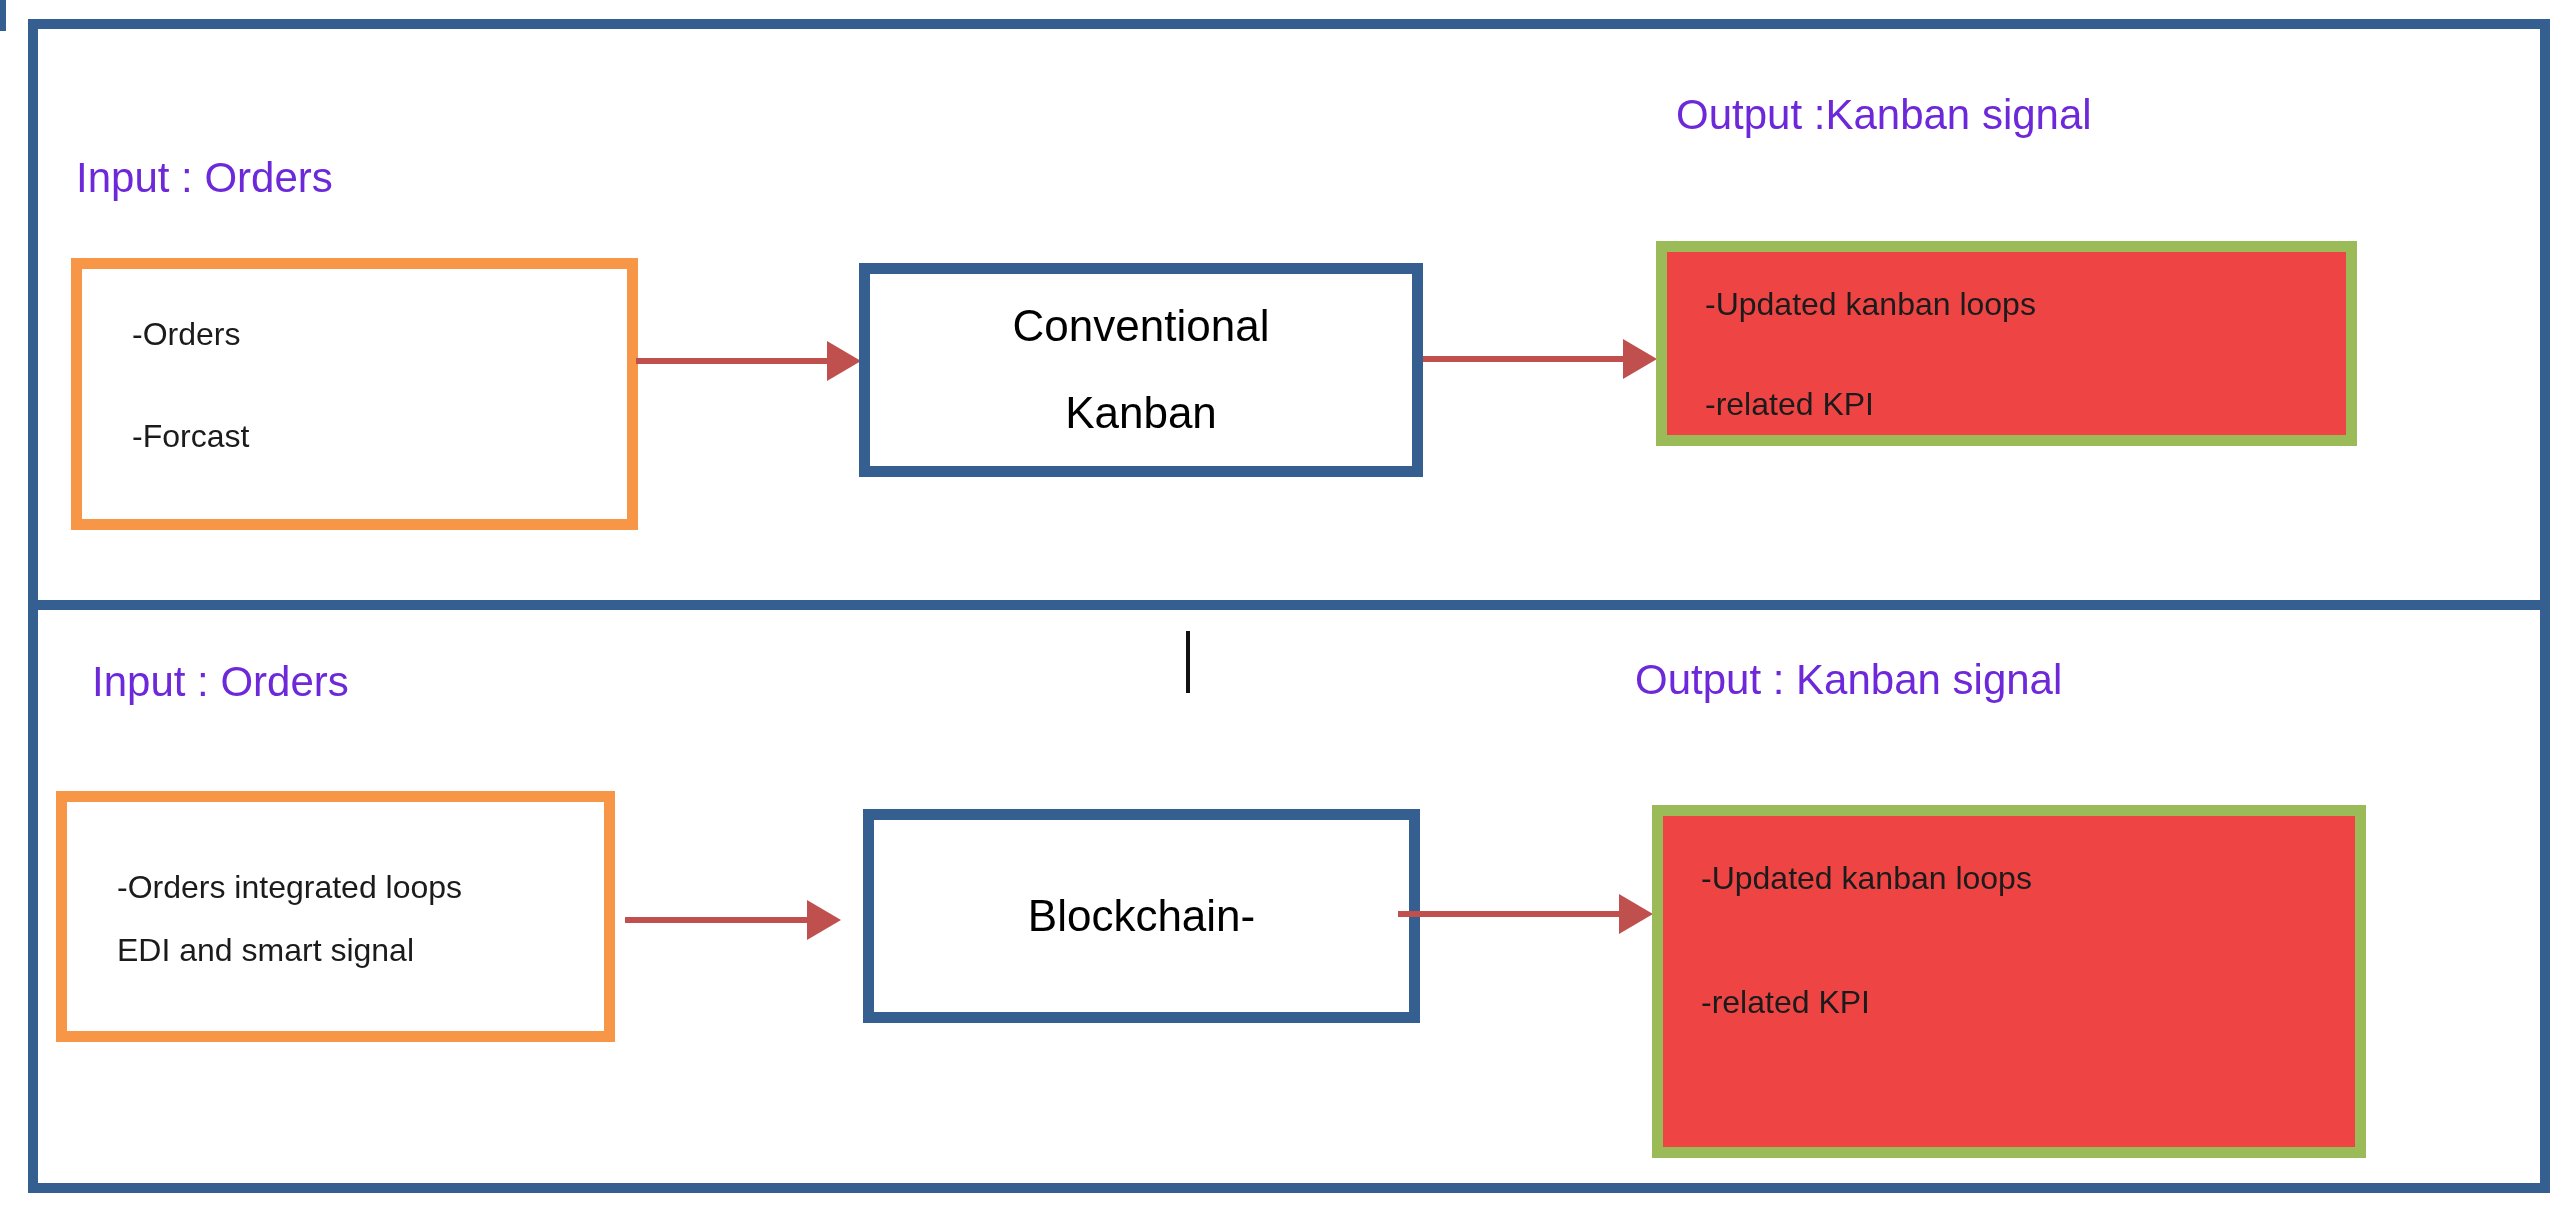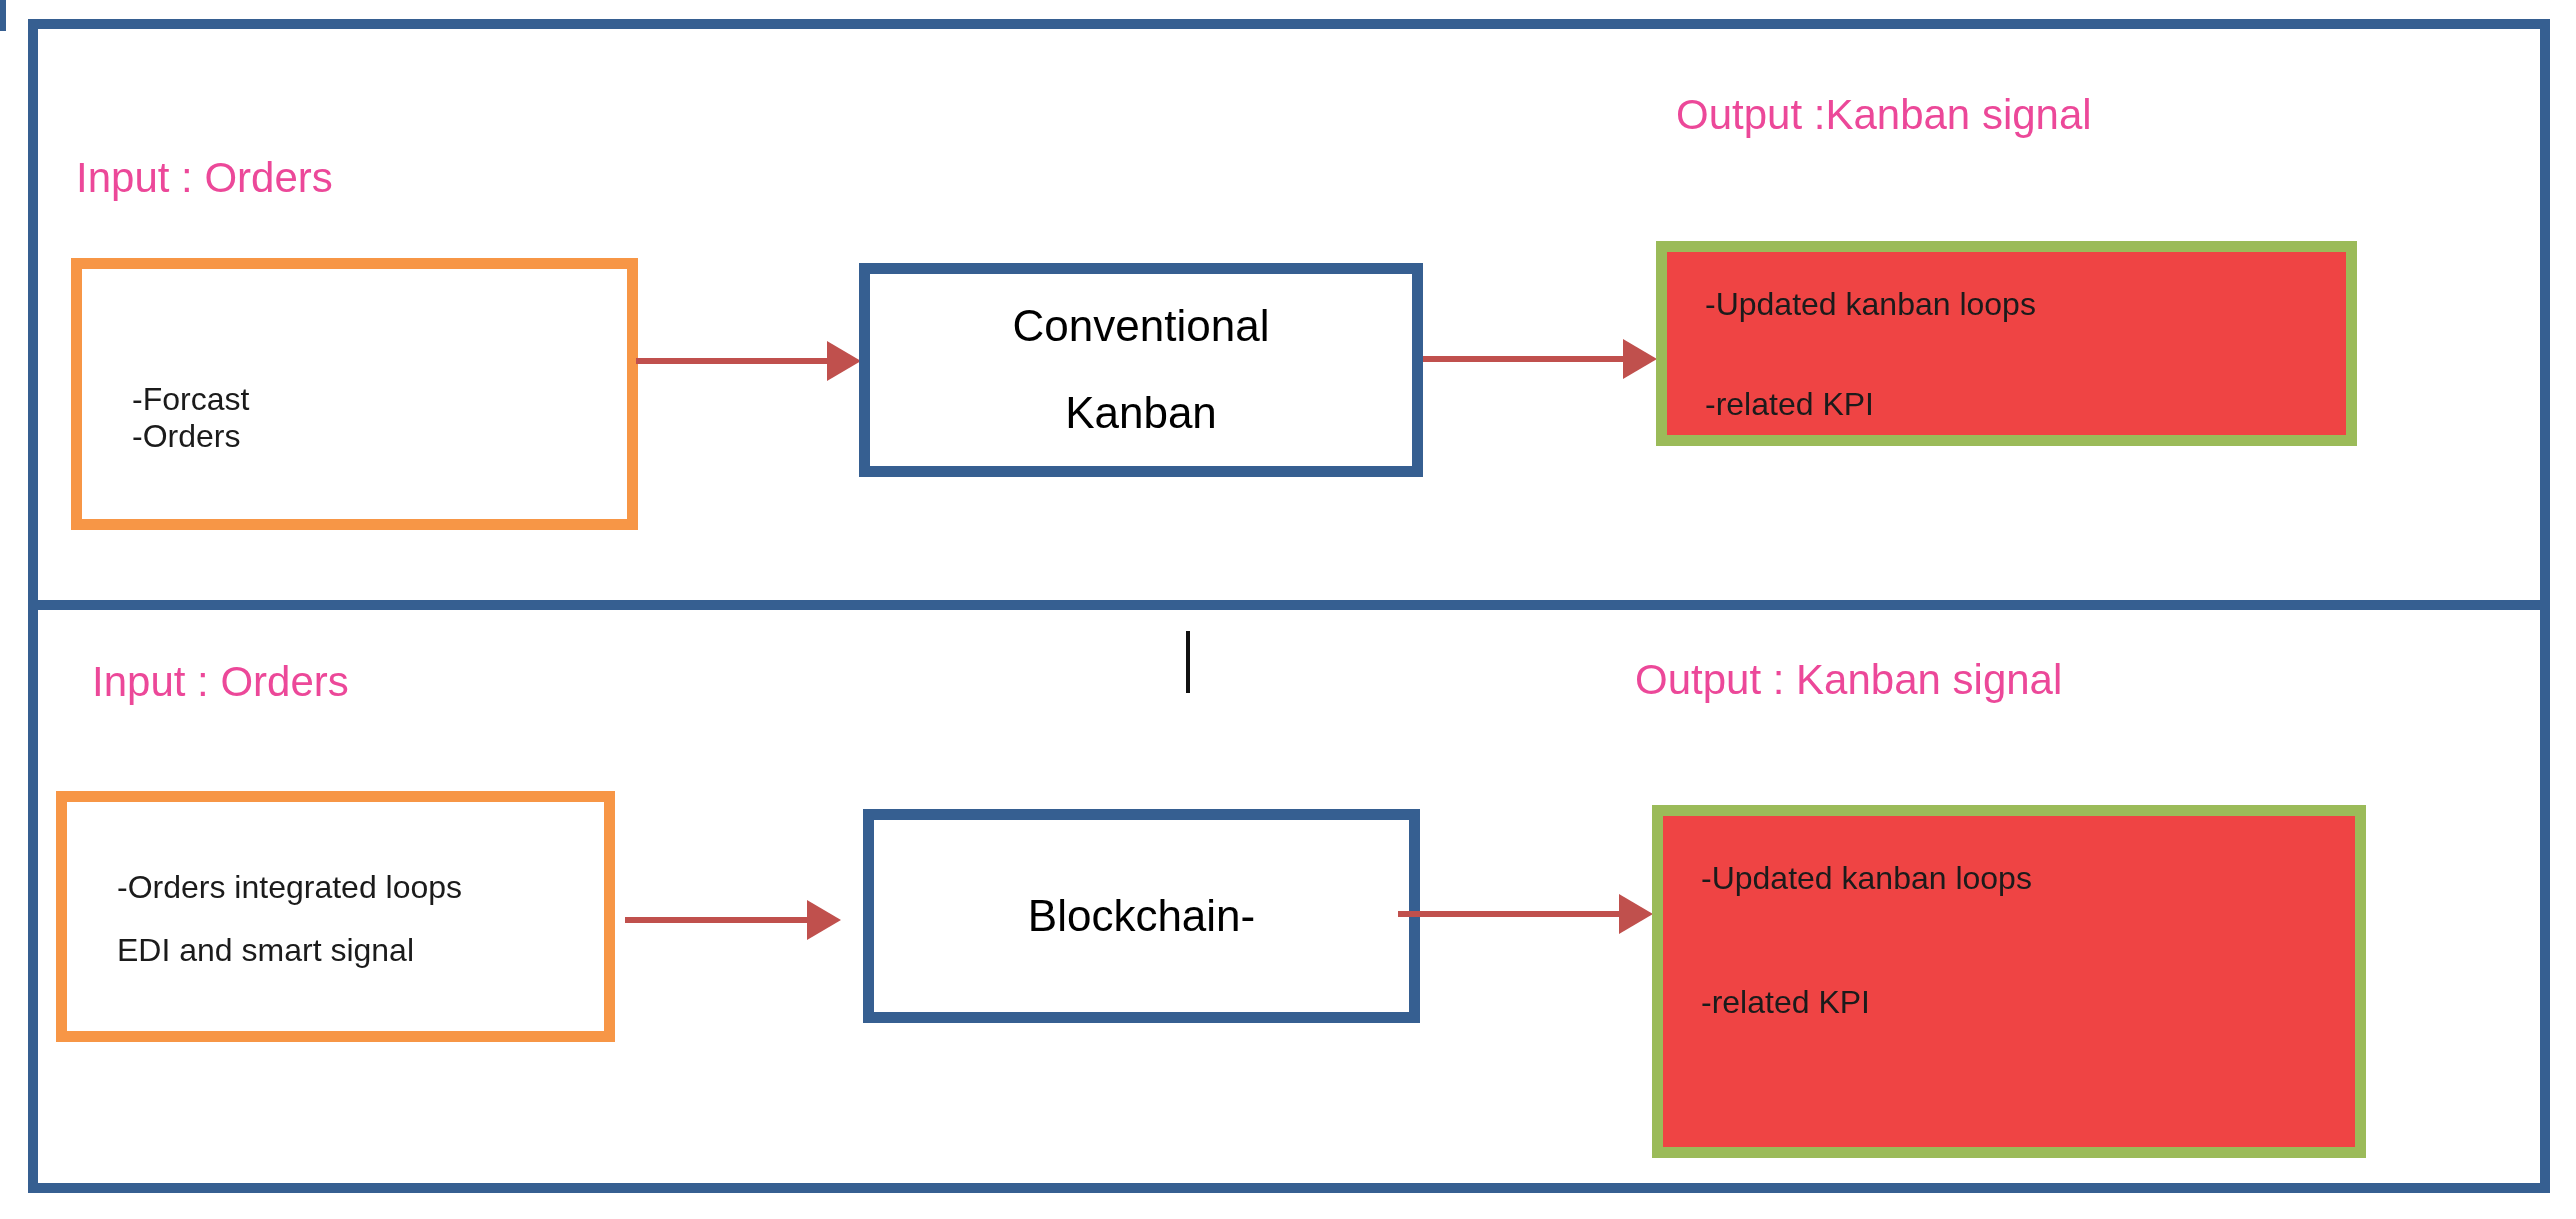--- a/index.html
+++ b/index.html
@@ -19,21 +19,21 @@
     border:10px solid #365F91;background:transparent;
   }
   .section-divider{
     left:28px;top:600px;width:2522px;height:10px;
     background:#365F91;
   }
   .edge-artifact{left:0;top:0;width:6.3px;height:31px;background:#365F91;}
   .divider-tick{left:1186px;top:631px;width:3.6px;height:62px;background:#111111;}
 
   
-  .flow-label{font-size:42px;line-height:1.15;white-space:nowrap;color:#ec4899;text-align:center;}
+  .flow-label{font-size:42px;line-height:1.15;white-space:nowrap;color:#6d28d9;text-align:center;}
 
   
   .input-box{border:11.8px solid #F79646;background:#ffffff;font-size:32px;}
   .output-box{border:11.8px solid #9BBB59;background:#ef4444;font-size:32px;}
   .process-box{
     border:11px solid #365F91;background:#ffffff;
     display:flex;flex-direction:column;align-items:center;justify-content:center;
     row-gap:36px;
     font-size:44px;font-weight:normal;color:#000000;text-align:center;line-height:1.15;
   }
@@ -75,22 +75,22 @@
 <div class="canvas">
 
   <div class="abs outer-frame"></div>
   <div class="abs section-divider"></div>
   <div class="abs edge-artifact"></div>
   <div class="abs divider-tick"></div>
 
   <div class="abs flow-label" id="label-input-top">Input : Orders</div>
 
   <div class="abs input-box" id="orange-top">
+    <div class="box-line line1">-Orders</div>
     <div class="box-line line2">-Forcast</div>
-    <div class="box-line line1">-Orders</div>
   </div>
 
   <div class="abs arrow" id="arrow-top-1">
     <div class="shaft"></div>
     <div class="head"></div>
   </div>
 
   <div class="abs process-box" id="kanban-top">
     <div class="box-line">Conventional</div>
     <div class="box-line">Kanban</div>

